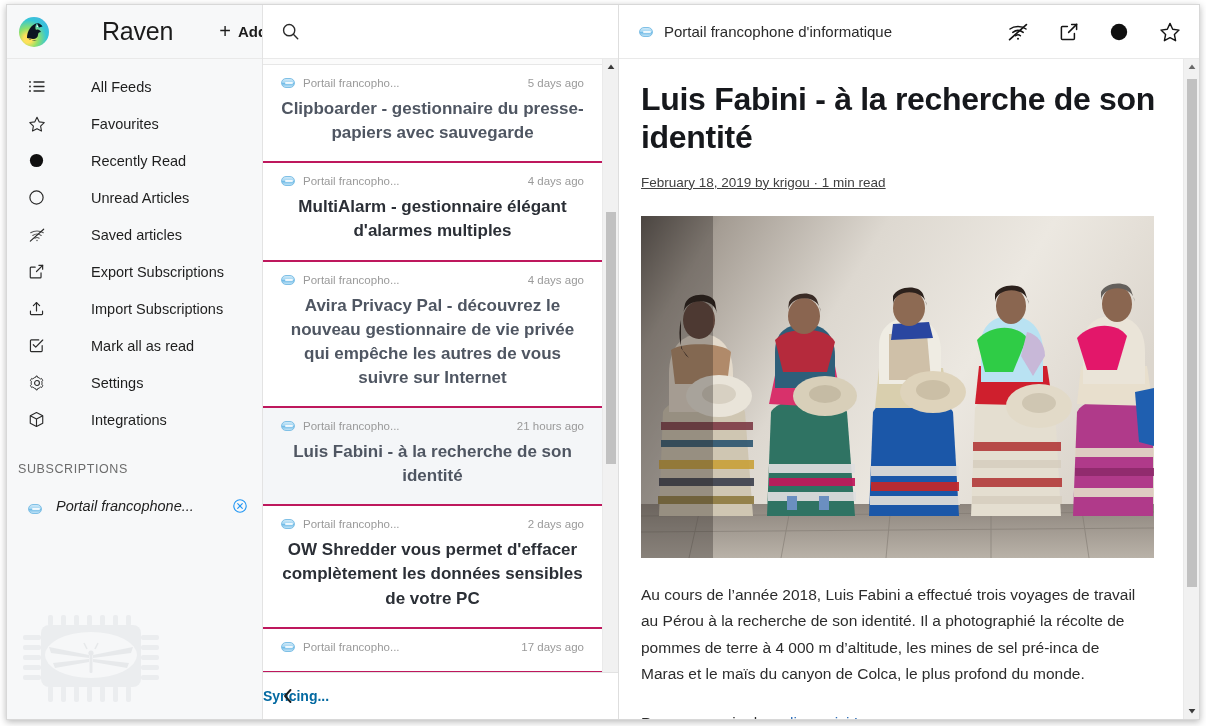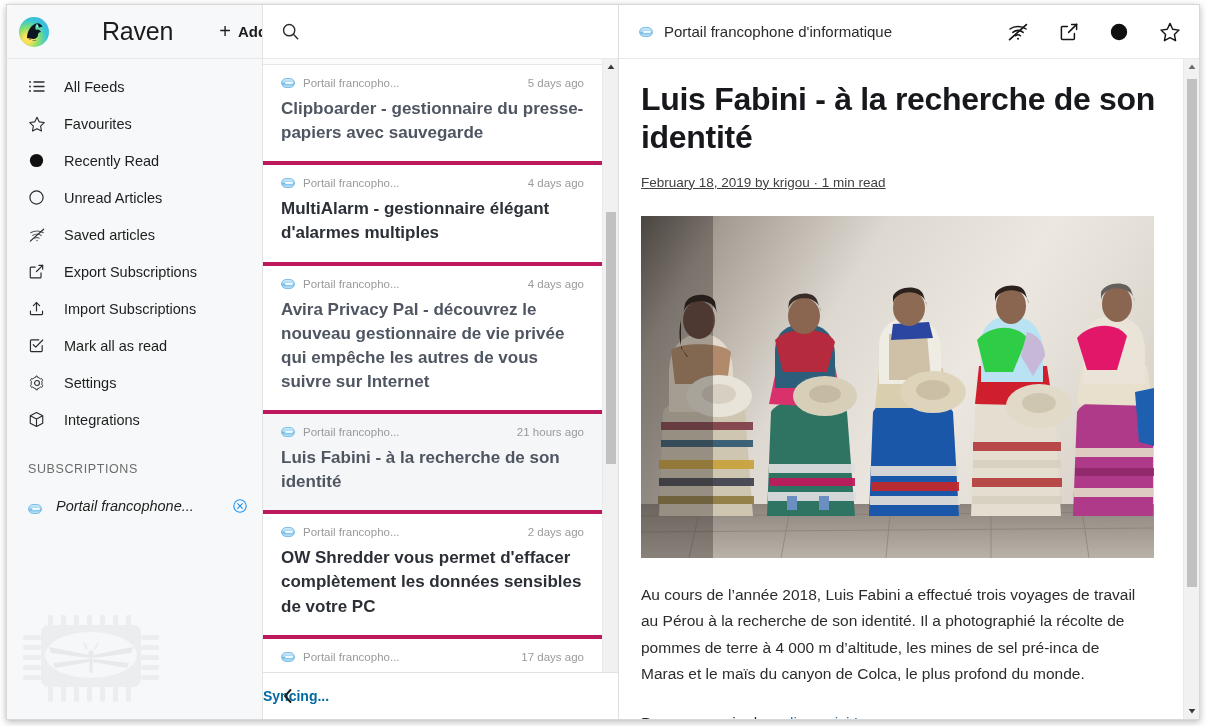--- a/index.html
+++ b/index.html
@@ -74,30 +74,31 @@
   }
 
   #nav { padding: 9px 0 0 0; }
   .nav-item {
     display: flex; align-items: center;
     height: 37px;
     padding-left: 21px;
     cursor: pointer;
     color: #1e1e1e;
     font-size: 14.5px;
+    gap: 27px;
   }
   .nav-icon {
     width: 22px; flex: 0 0 22px;
     display: flex; align-items: center; justify-content: flex-start;
     color: #2a2a2a;
   }
   .nav-label { margin-left: 14px; }
 
   #subs-header {
-    margin: 24px 0 4px 21px;
+    margin: 24px 0 4px 11px;
     font-size: 12.5px;
     letter-spacing: 0.6px;
     color: #6c6c6c;
   }
   .sub-item {
     display: flex; align-items: flex-end;
     height: 34px;
     padding-left: 21px; padding-right: 14px;
     cursor: pointer;
     font-size: 14.5px; color: #1e1e1e; font-style: italic;
@@ -158,24 +159,25 @@
 
   #list-scroll {
     flex: 1 1 auto;
     position: relative;
     overflow: hidden;
     background: #fbfbfb;
   }
   #list-inner { margin-right: 16px; }
 
   .article-item {
-    border-bottom: 4px solid #be185d;
+    border-bottom: 2px solid #be185d;
     background: #ffffff;
     padding: 12px 18px 16px 18px;
     cursor: pointer;
+    text-align: center;
   }
   .article-item.selected { background: #f4f6f8; }
   .article-meta {
     display: flex; align-items: center;
     font-size: 11.5px; color: #9a9a9a;
     margin-bottom: 8px;
   }
   .article-source { margin-left: 8px; }
   .article-age { margin-left: auto; }
   .article-title {

